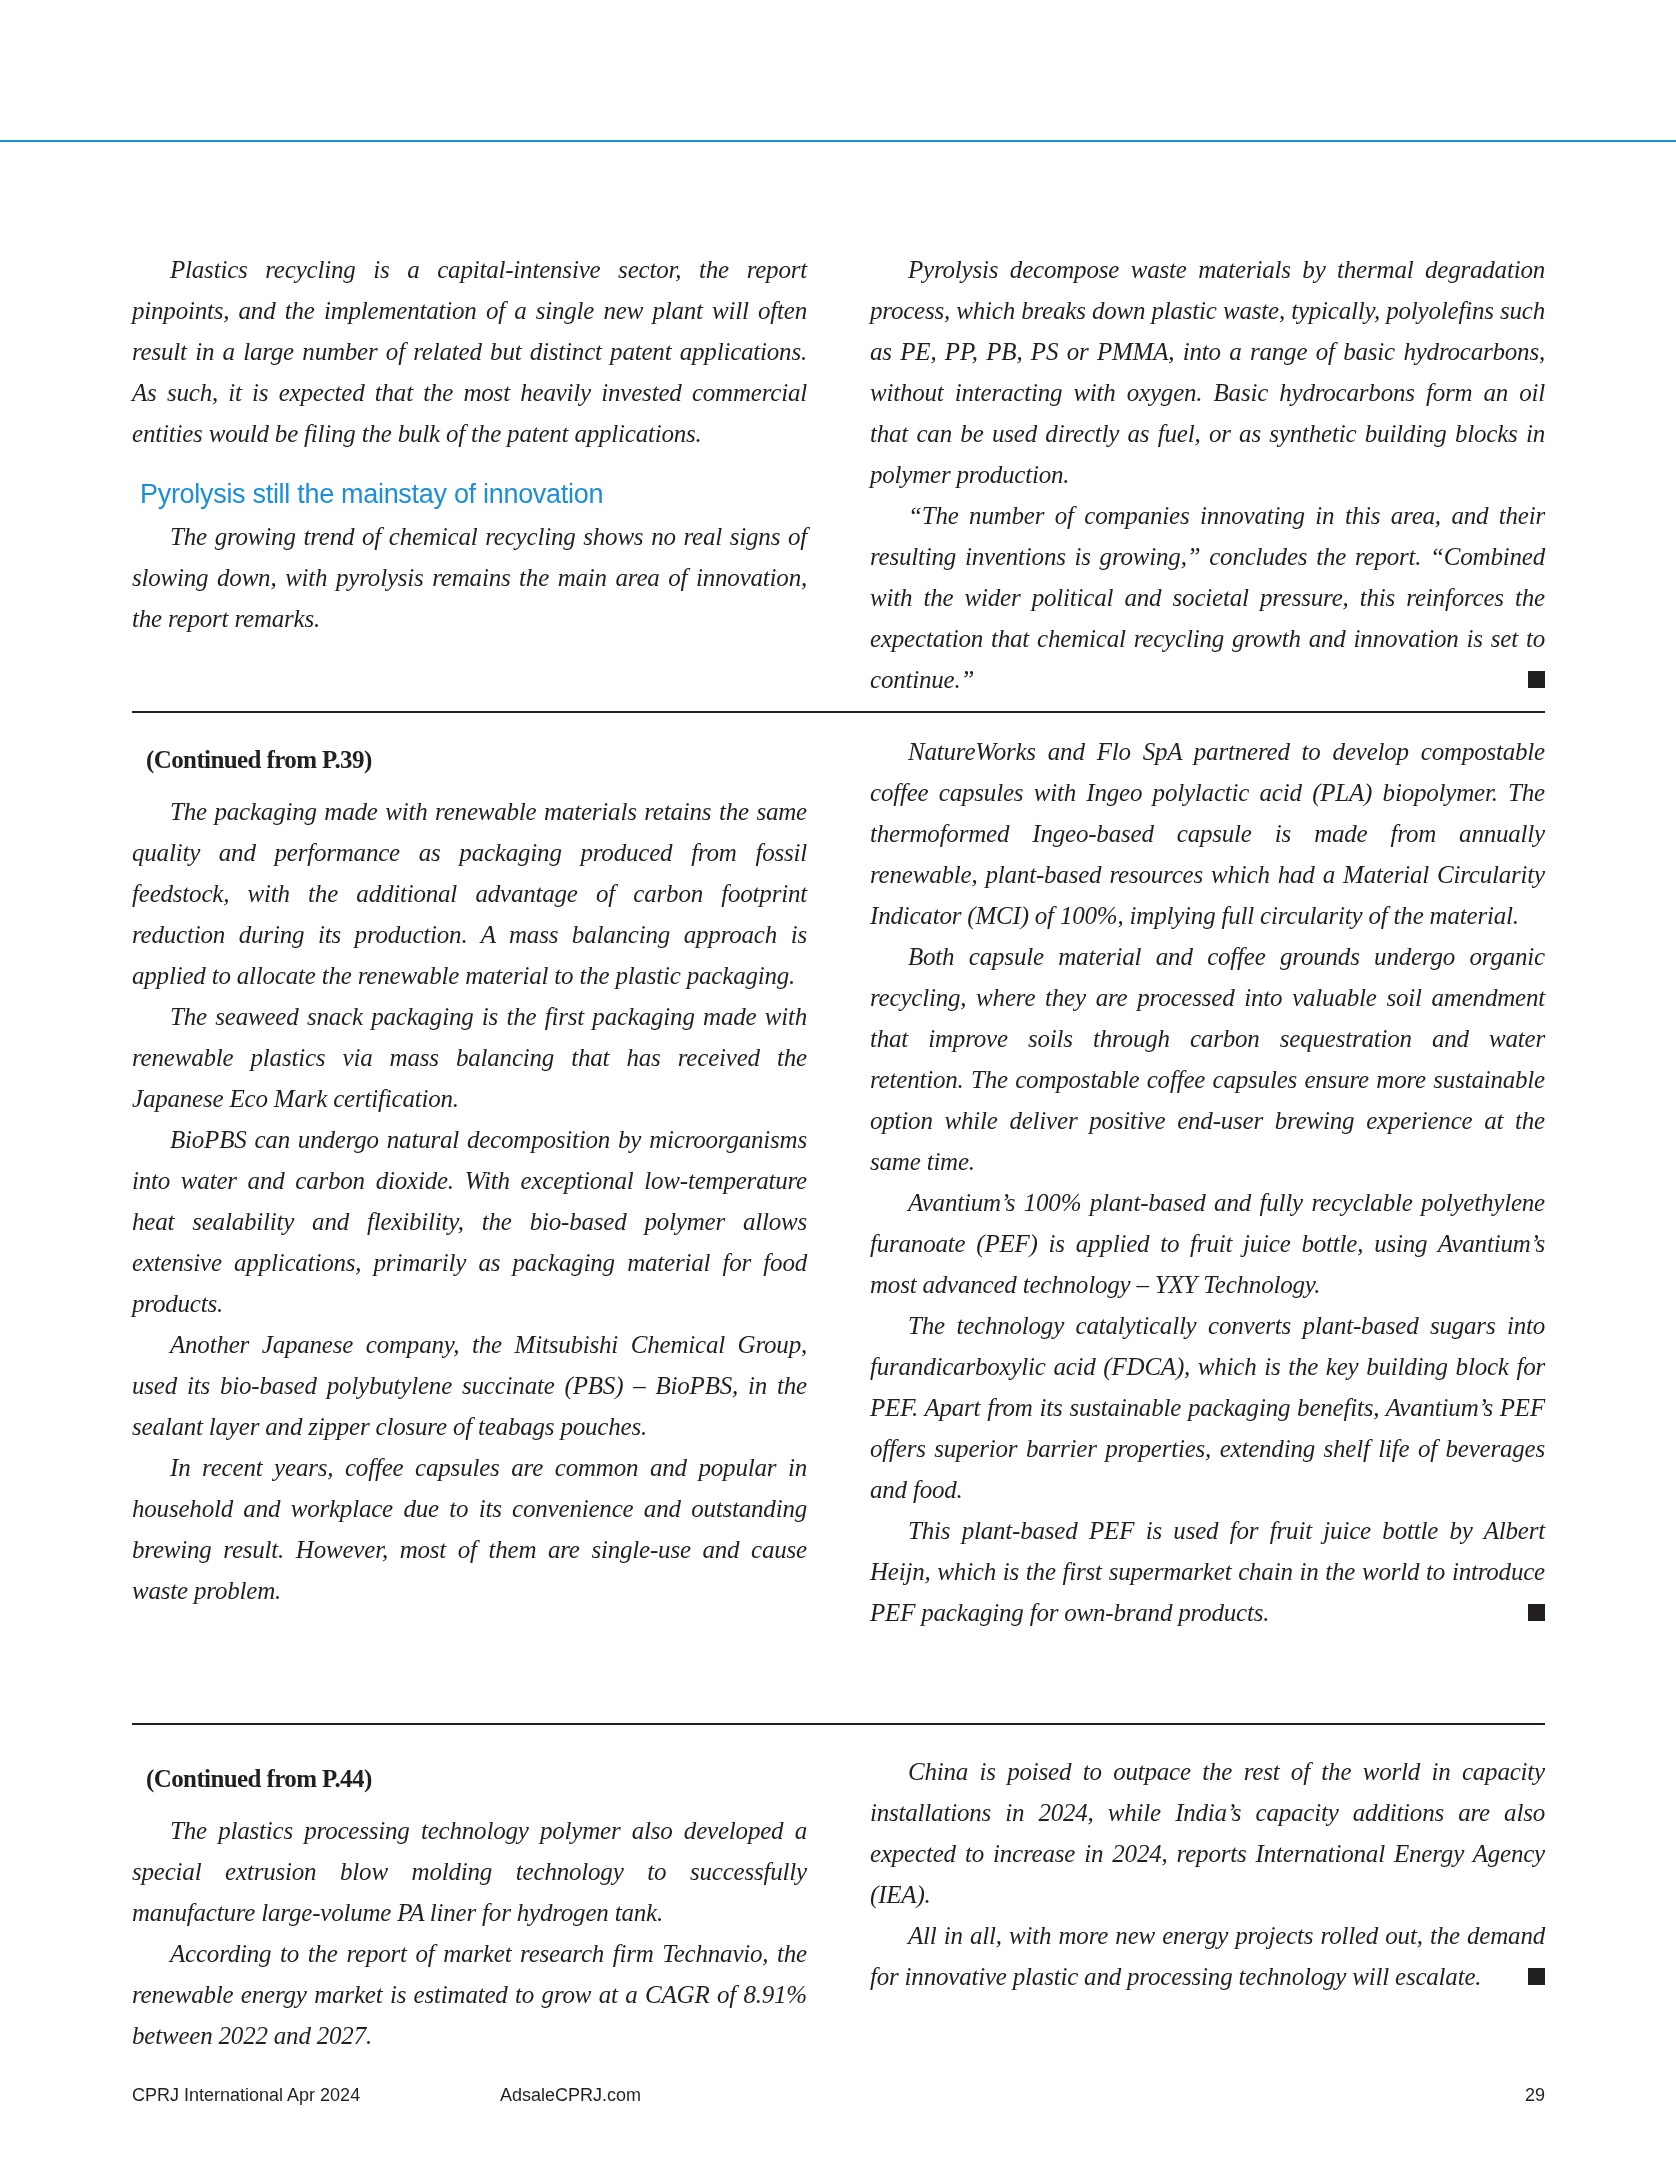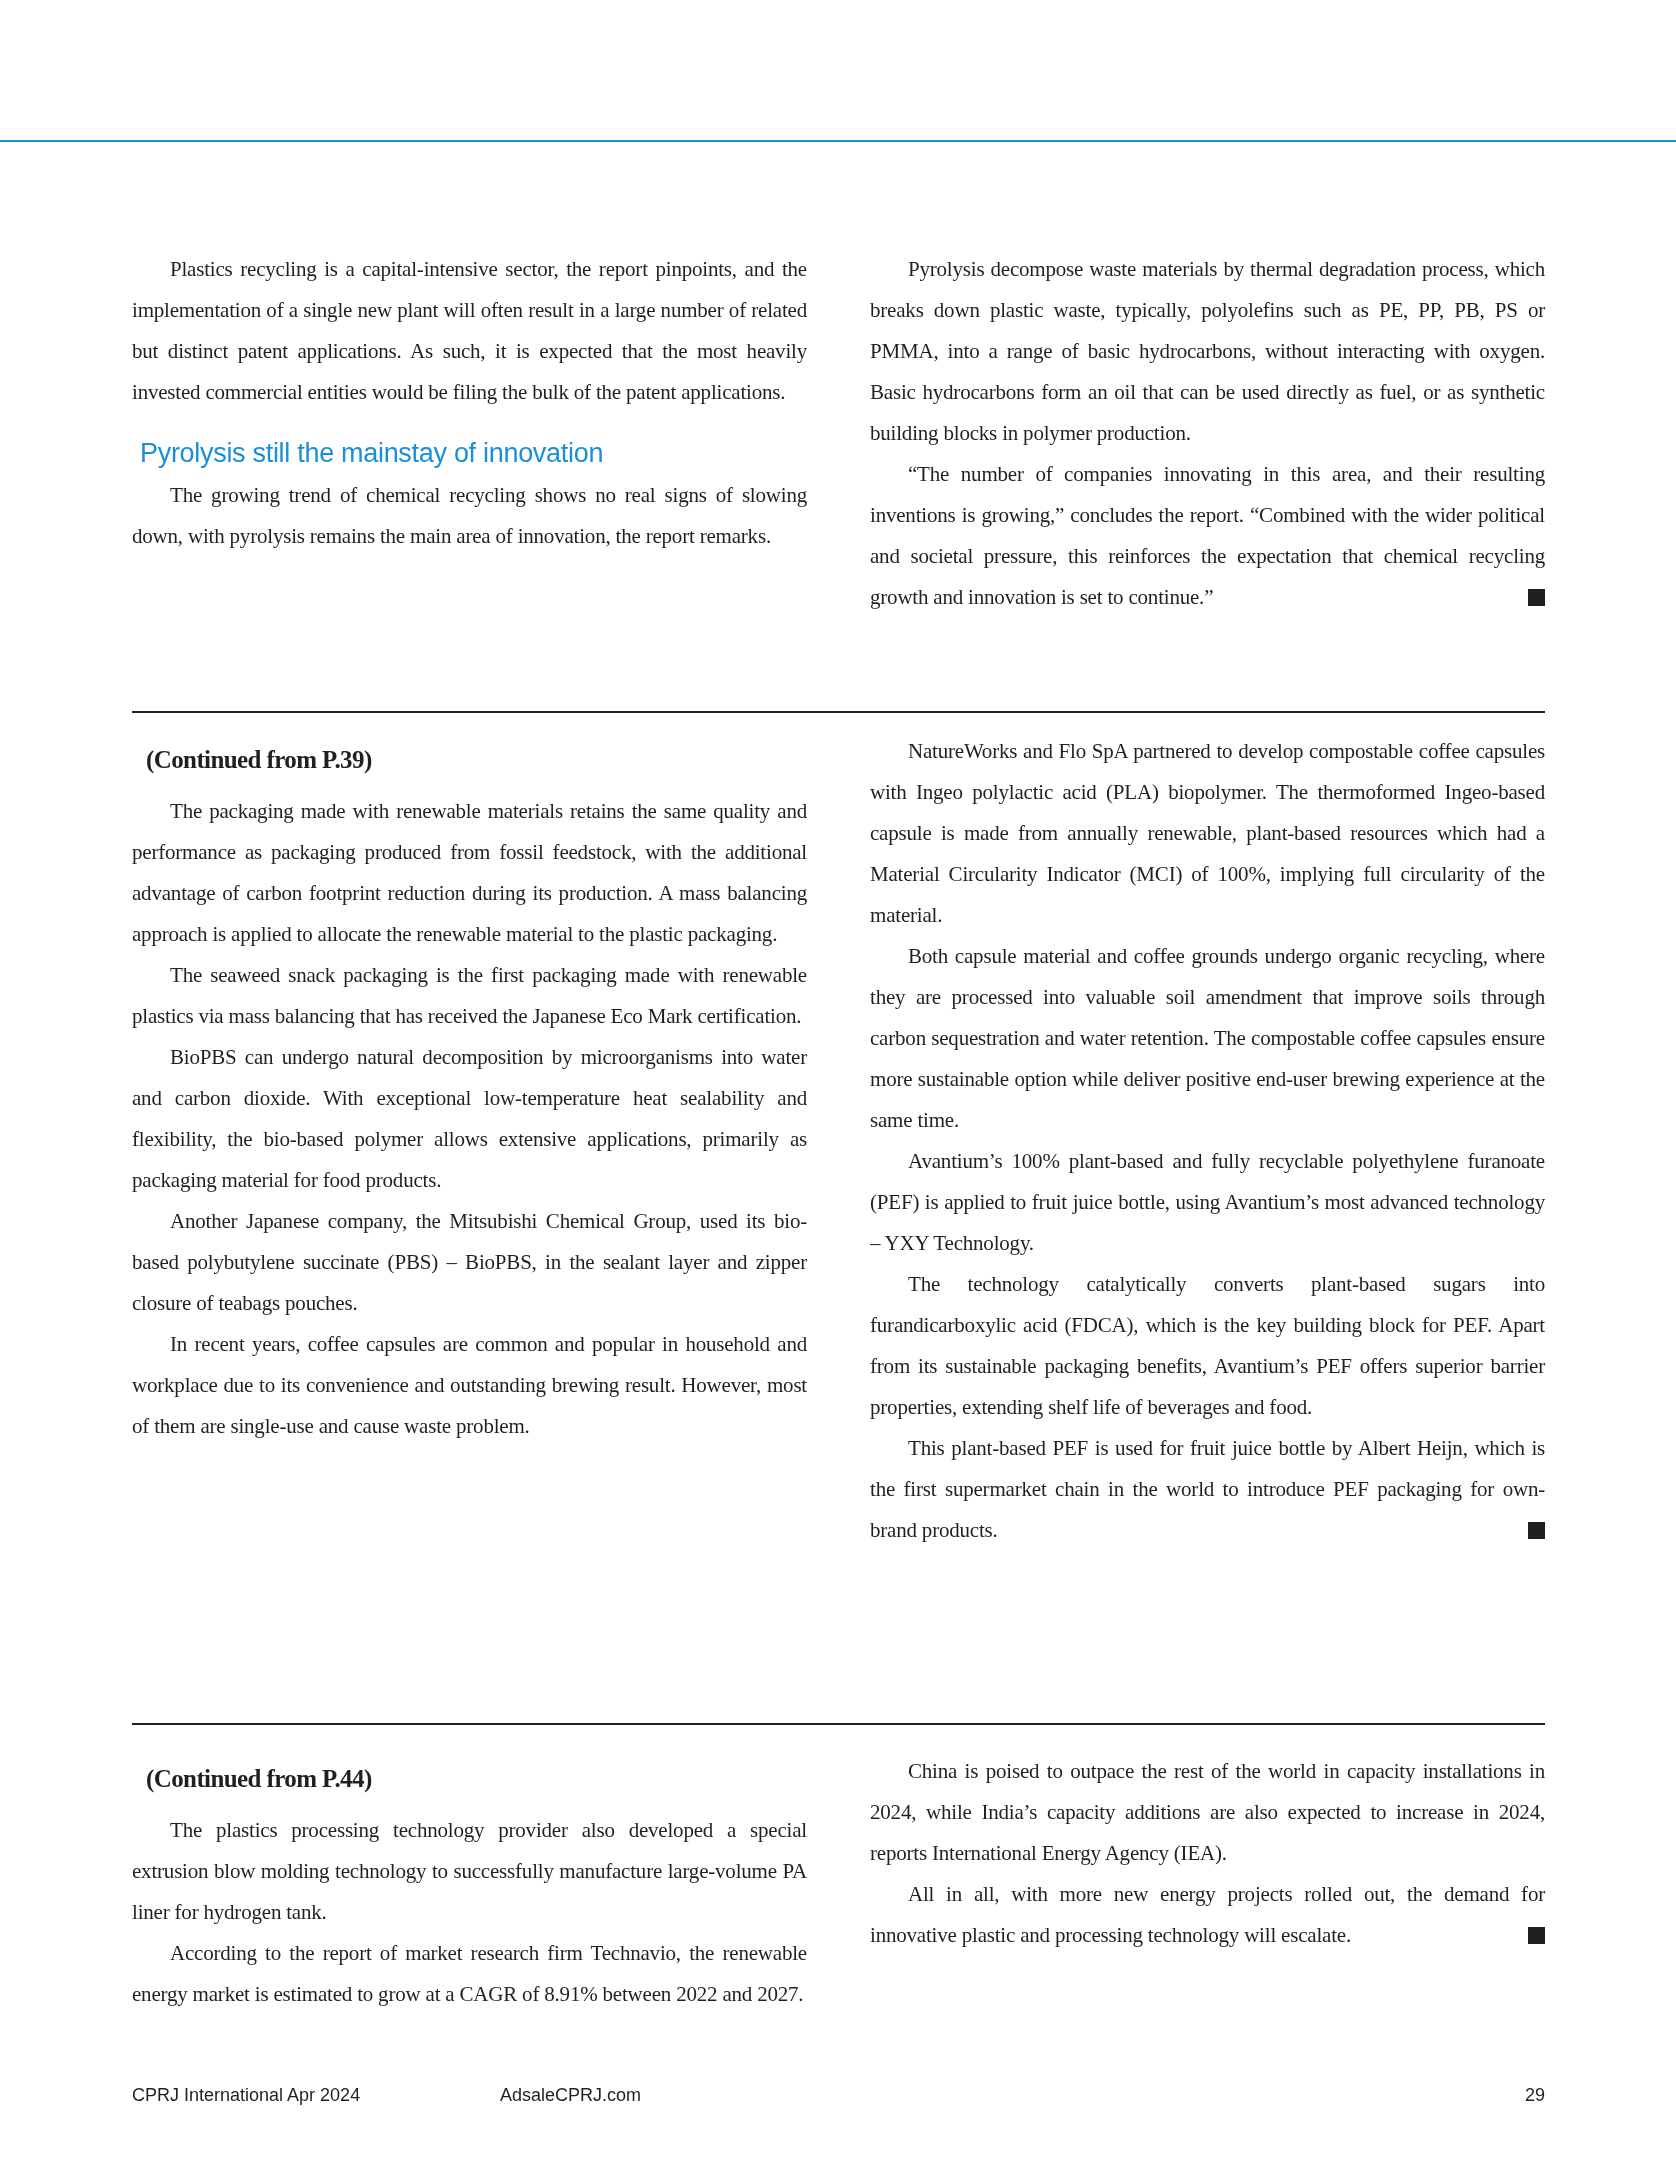--- a/index.html
+++ b/index.html
@@ -2,22 +2,22 @@
 <html><head>
 <meta charset="utf-8">
 <style>
   html, body { margin: 0; padding: 0; background: #ffffff; }
   body { width: 1676px; height: 2183px; position: relative; overflow: hidden;
          font-family: "Liberation Serif", "DejaVu Serif", serif; color: #231f20; }
   .top-rule { position: absolute; left: 0; top: 140px; width: 1676px; height: 2px; background: #1a8fd8; }
   .section { position: absolute; left: 132px; width: 1413px; }
   .cols { display: flex; justify-content: space-between; }
   .col { width: 675px; }
-  p.para { margin: 0; font-size: 21px; line-height: 41px; text-align: justify;
-           text-indent: 38px; letter-spacing: -0.2px; }
+  p.para { margin: 0; font-size: 25px; line-height: 41px; text-align: justify;
+           text-indent: 38px; letter-spacing: -0.2px; font-style: italic; }
   .heading { color: #1a8fd8; font-family: "Liberation Sans", "DejaVu Sans", sans-serif;
              font-size: 27px; line-height: 36px; margin: 22px 0 4px 8px; letter-spacing: -0.3px; }
   .cont { font-weight: bold; font-size: 25px; line-height: 34px; margin: 14px; letter-spacing: -0.6px; }
   .end-mark { display: inline-block; width: 17px; height: 17px; background: #231f20; float: right; margin-top: 12px; }
   .hrule { position: absolute; left: 132px; width: 1413px; height: 2px; background: #231f20; }
   .footer { position: absolute; top: 2085px; left: 132px; width: 1413px;
             font-family: "Liberation Sans", "DejaVu Sans", sans-serif; font-size: 18px; color: #231f20; }
   .footer .pub { position: absolute; left: 0; }
   .footer .site { position: absolute; left: 368px; }
   .footer .pg { position: absolute; right: 0; }
@@ -62,21 +62,21 @@
     </div>
   </div>
 </div>
 
 <div class="hrule" style="top:1723px;"></div>
 
 <div class="section" style="top:1748px;">
   <div class="cols">
     <div class="col">
       <p class="cont">(Continued from P.44)</p>
-      <p class="para">The plastics processing technology provider also developed a special extrusion blow molding technology to successfully manufacture large-volume PA liner for hydrogen tank.</p>
+      <p class="para">The plastics processing technology polymer also developed a special extrusion blow molding technology to successfully manufacture large-volume PA liner for hydrogen tank.</p>
       <p class="para">According to the report of market research firm Technavio, the renewable energy market is estimated to grow at a CAGR of 8.91% between 2022 and 2027.</p>
     </div>
     <div class="col" style="padding-top:3px;">
       <p class="para">China is poised to outpace the rest of the world in capacity installations in 2024, while India’s capacity additions are also expected to increase in 2024, reports International Energy Agency (IEA).</p>
       <p class="para"><span>All in all, with more new energy projects rolled out, the demand for innovative plastic and processing technology will escalate.</span><span class="end-mark"></span></p>
     </div>
   </div>
 </div>
 
 <div class="footer">

